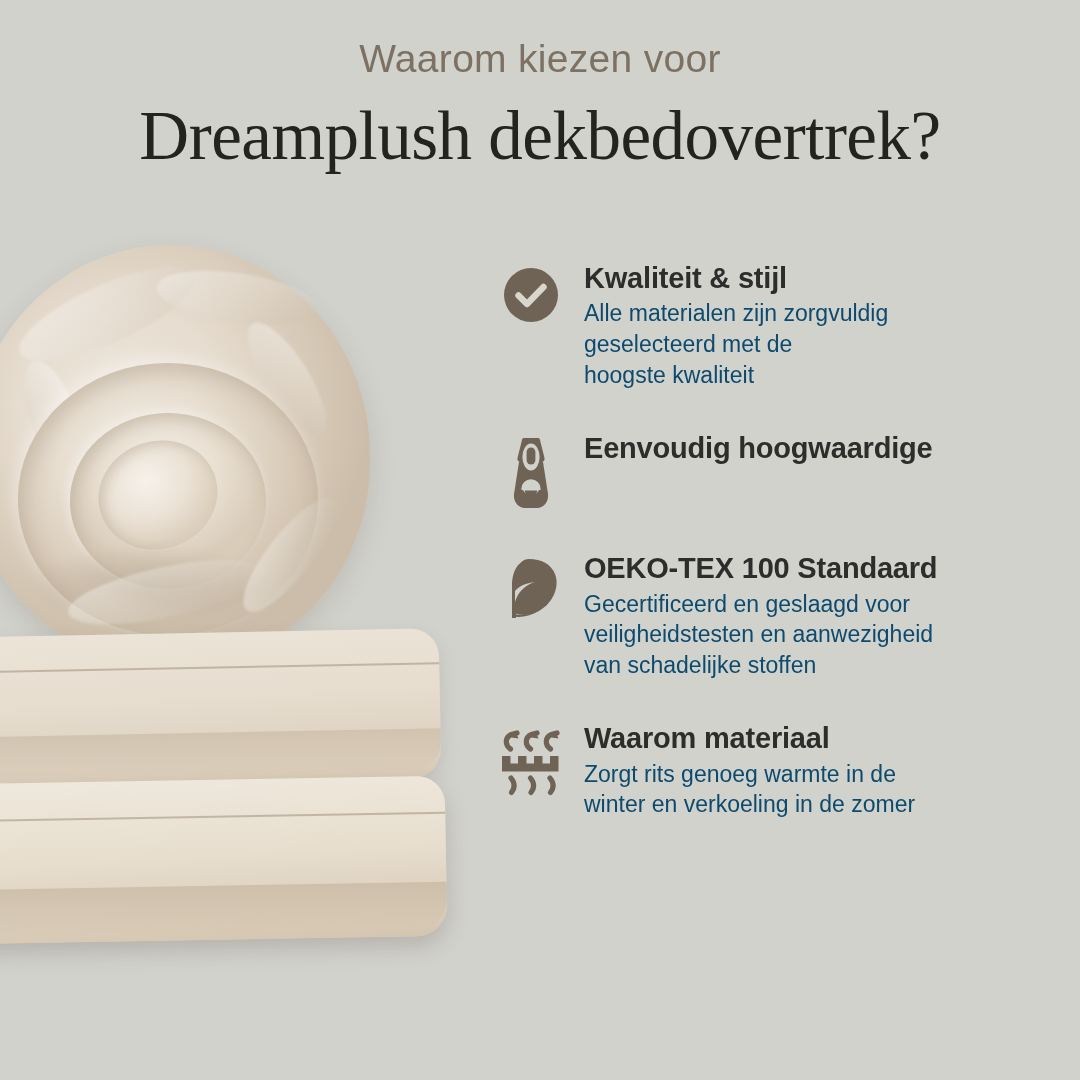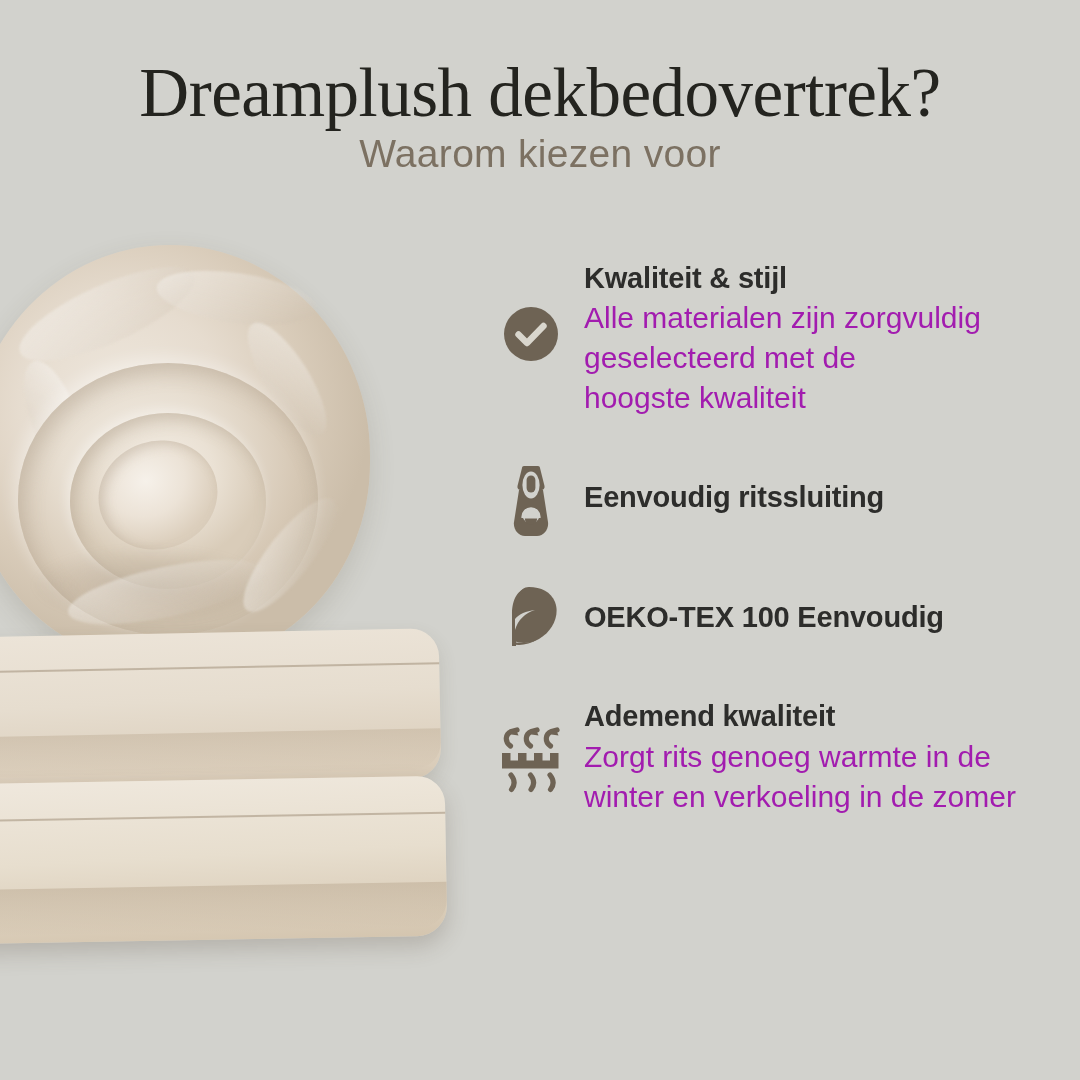--- a/index.html
+++ b/index.html
@@ -166,21 +166,21 @@
 
   
   #features {
     position: absolute;
     left: 500px;
     top: 262px;
     width: 560px;
   }
   .feature {
     display: flex;
-    align-items: center;
+    align-items: flex-start;
     gap: 22px;
     margin-bottom: 42px;
   }
   .feature-icon {
     flex: 0 0 auto;
     width: 62px;
     height: 72px;
     display: flex;
     align-items: flex-start;
     justify-content: center;
@@ -191,35 +191,35 @@
     font-family: "Liberation Sans", sans-serif;
     font-size: 29px;
     font-weight: 700;
     color: #2d2d2b;
     line-height: 1.12;
     letter-spacing: -0.2px;
     margin-bottom: 4px;
   }
   .feature-desc {
     font-family: "Liberation Sans", sans-serif;
-    font-size: 30px;
+    font-size: 23px;
     font-weight: 400;
-    color: #a21caf;
+    color: #0c4a6e;
     line-height: 1.33;
     white-space: pre-line;
   }
 </style>
 </head>
 <body>
 
 <div id="stage">
 
   <div id="header">
+    <div id="eyebrow">Waarom kiezen voor</div>
     <div id="main-title">Dreamplush dekbedovertrek?</div>
-    <div id="eyebrow">Waarom kiezen voor</div>
   </div>
 
   <div id="product-photo">
     <div class="roll-outer">
       <div class="shade s1"></div>
       <div class="fold f1"></div>
       <div class="fold f2"></div>
       <div class="fold f3"></div>
       <div class="fold f4"></div>
       <div class="roll-ring ring-a"></div>
@@ -270,38 +270,41 @@
           </g>
           <ellipse cx="23" cy="19" rx="8.6" ry="13.5" fill="#d2d2cd"></ellipse>
           <rect x="18.6" y="9.5" width="8.8" height="17" rx="4.4" fill="#6e6354"></rect>
           <path d="M14.5 50 L31.5 50 A8.6 8.6 0 0 1 14.5 50 Z" fill="#d2d2cd"></path>
           <path d="M23 41.2 A9.6 9.6 0 0 1 32.6 50.8 L32.6 52 L13.4 52 L13.4 50.8
                    A9.6 9.6 0 0 1 23 41.2 Z" fill="#d2d2cd"></path>
           <path d="M16.8 52.6 L29.2 52.6 A6.2 6.2 0 0 1 16.8 52.6 Z" fill="#6e6354"></path>
         </svg>
       </div>
       <div class="feature-text">
-        <div class="feature-title">Eenvoudig ritssluiting</div>
+        <div class="feature-title">Eenvoudig hoogwaardige</div>
       </div>
     </div>
 
     <div class="feature">
       <div class="feature-icon">
         <svg width="56" height="62" viewBox="0 0 56 62" aria-hidden="true">
           <path d="M26 1 C38 1 48 6 52 16 C57 29 50 45 36 53
                    C28 57.5 18 58 11 55 L11 30
                    C11 14 16 1 26 1 Z" fill="#6e6354"></path>
           <path d="M9 60 L9 28 C9 13 15 2 27 1.4
                    C16 6 13 17 13 29 L13 60 Z" fill="#6e6354"></path>
           <path d="M32 24 C22 27 15 34 12 44 L12 33 C16 28 23 25 32 24 Z" fill="#d2d2cd"></path>
           <path d="M11 56 C18 58 27 57 35 53 C26 59 16 60 9 58 Z" fill="#6e6354"></path>
         </svg>
       </div>
       <div class="feature-text">
-        <div class="feature-title">OEKO-TEX 100 Eenvoudig</div>
+        <div class="feature-title">OEKO-TEX 100 Standaard</div>
+        <div class="feature-desc">Gecertificeerd en geslaagd voor
+veiligheidstesten en aanwezigheid
+van schadelijke stoffen</div>
       </div>
     </div>
 
     <div class="feature">
       <div class="feature-icon">
         <svg width="62" height="68" viewBox="0 0 62 68" aria-hidden="true">
           <g fill="none" stroke="#6e6354" stroke-width="5.2" stroke-linecap="round">
             <path d="M10.5 21 C4.5 17 5 9 11.5 6.5 L17 5"></path>
             <path d="M30.5 21 C24.5 17 25 9 31.5 6.5 L37 5"></path>
             <path d="M50.5 21 C44.5 17 45 9 51.5 6.5 L57 5"></path>
@@ -315,20 +318,20 @@
                    L34 35.5 L34 28 L42.5 28 L42.5 35.5 L50 35.5 L50 28 L58.5 28
                    L58.5 43.5 L2 43.5 Z" fill="#6e6354"></path>
           <g fill="none" stroke="#6e6354" stroke-width="5.2" stroke-linecap="round">
             <path d="M11 50 C15 55 15 60 11.5 64.5"></path>
             <path d="M30.5 50 C34.5 55 34.5 60 31 64.5"></path>
             <path d="M50 50 C54 55 54 60 50.5 64.5"></path>
           </g>
         </svg>
       </div>
       <div class="feature-text">
-        <div class="feature-title">Ademend kwaliteit</div>
+        <div class="feature-title">Waarom materiaal</div>
         <div class="feature-desc">Zorgt rits genoeg warmte in de
 winter en verkoeling in de zomer</div>
       </div>
     </div>
 
   </div>
 </div>
 
 </body></html>

